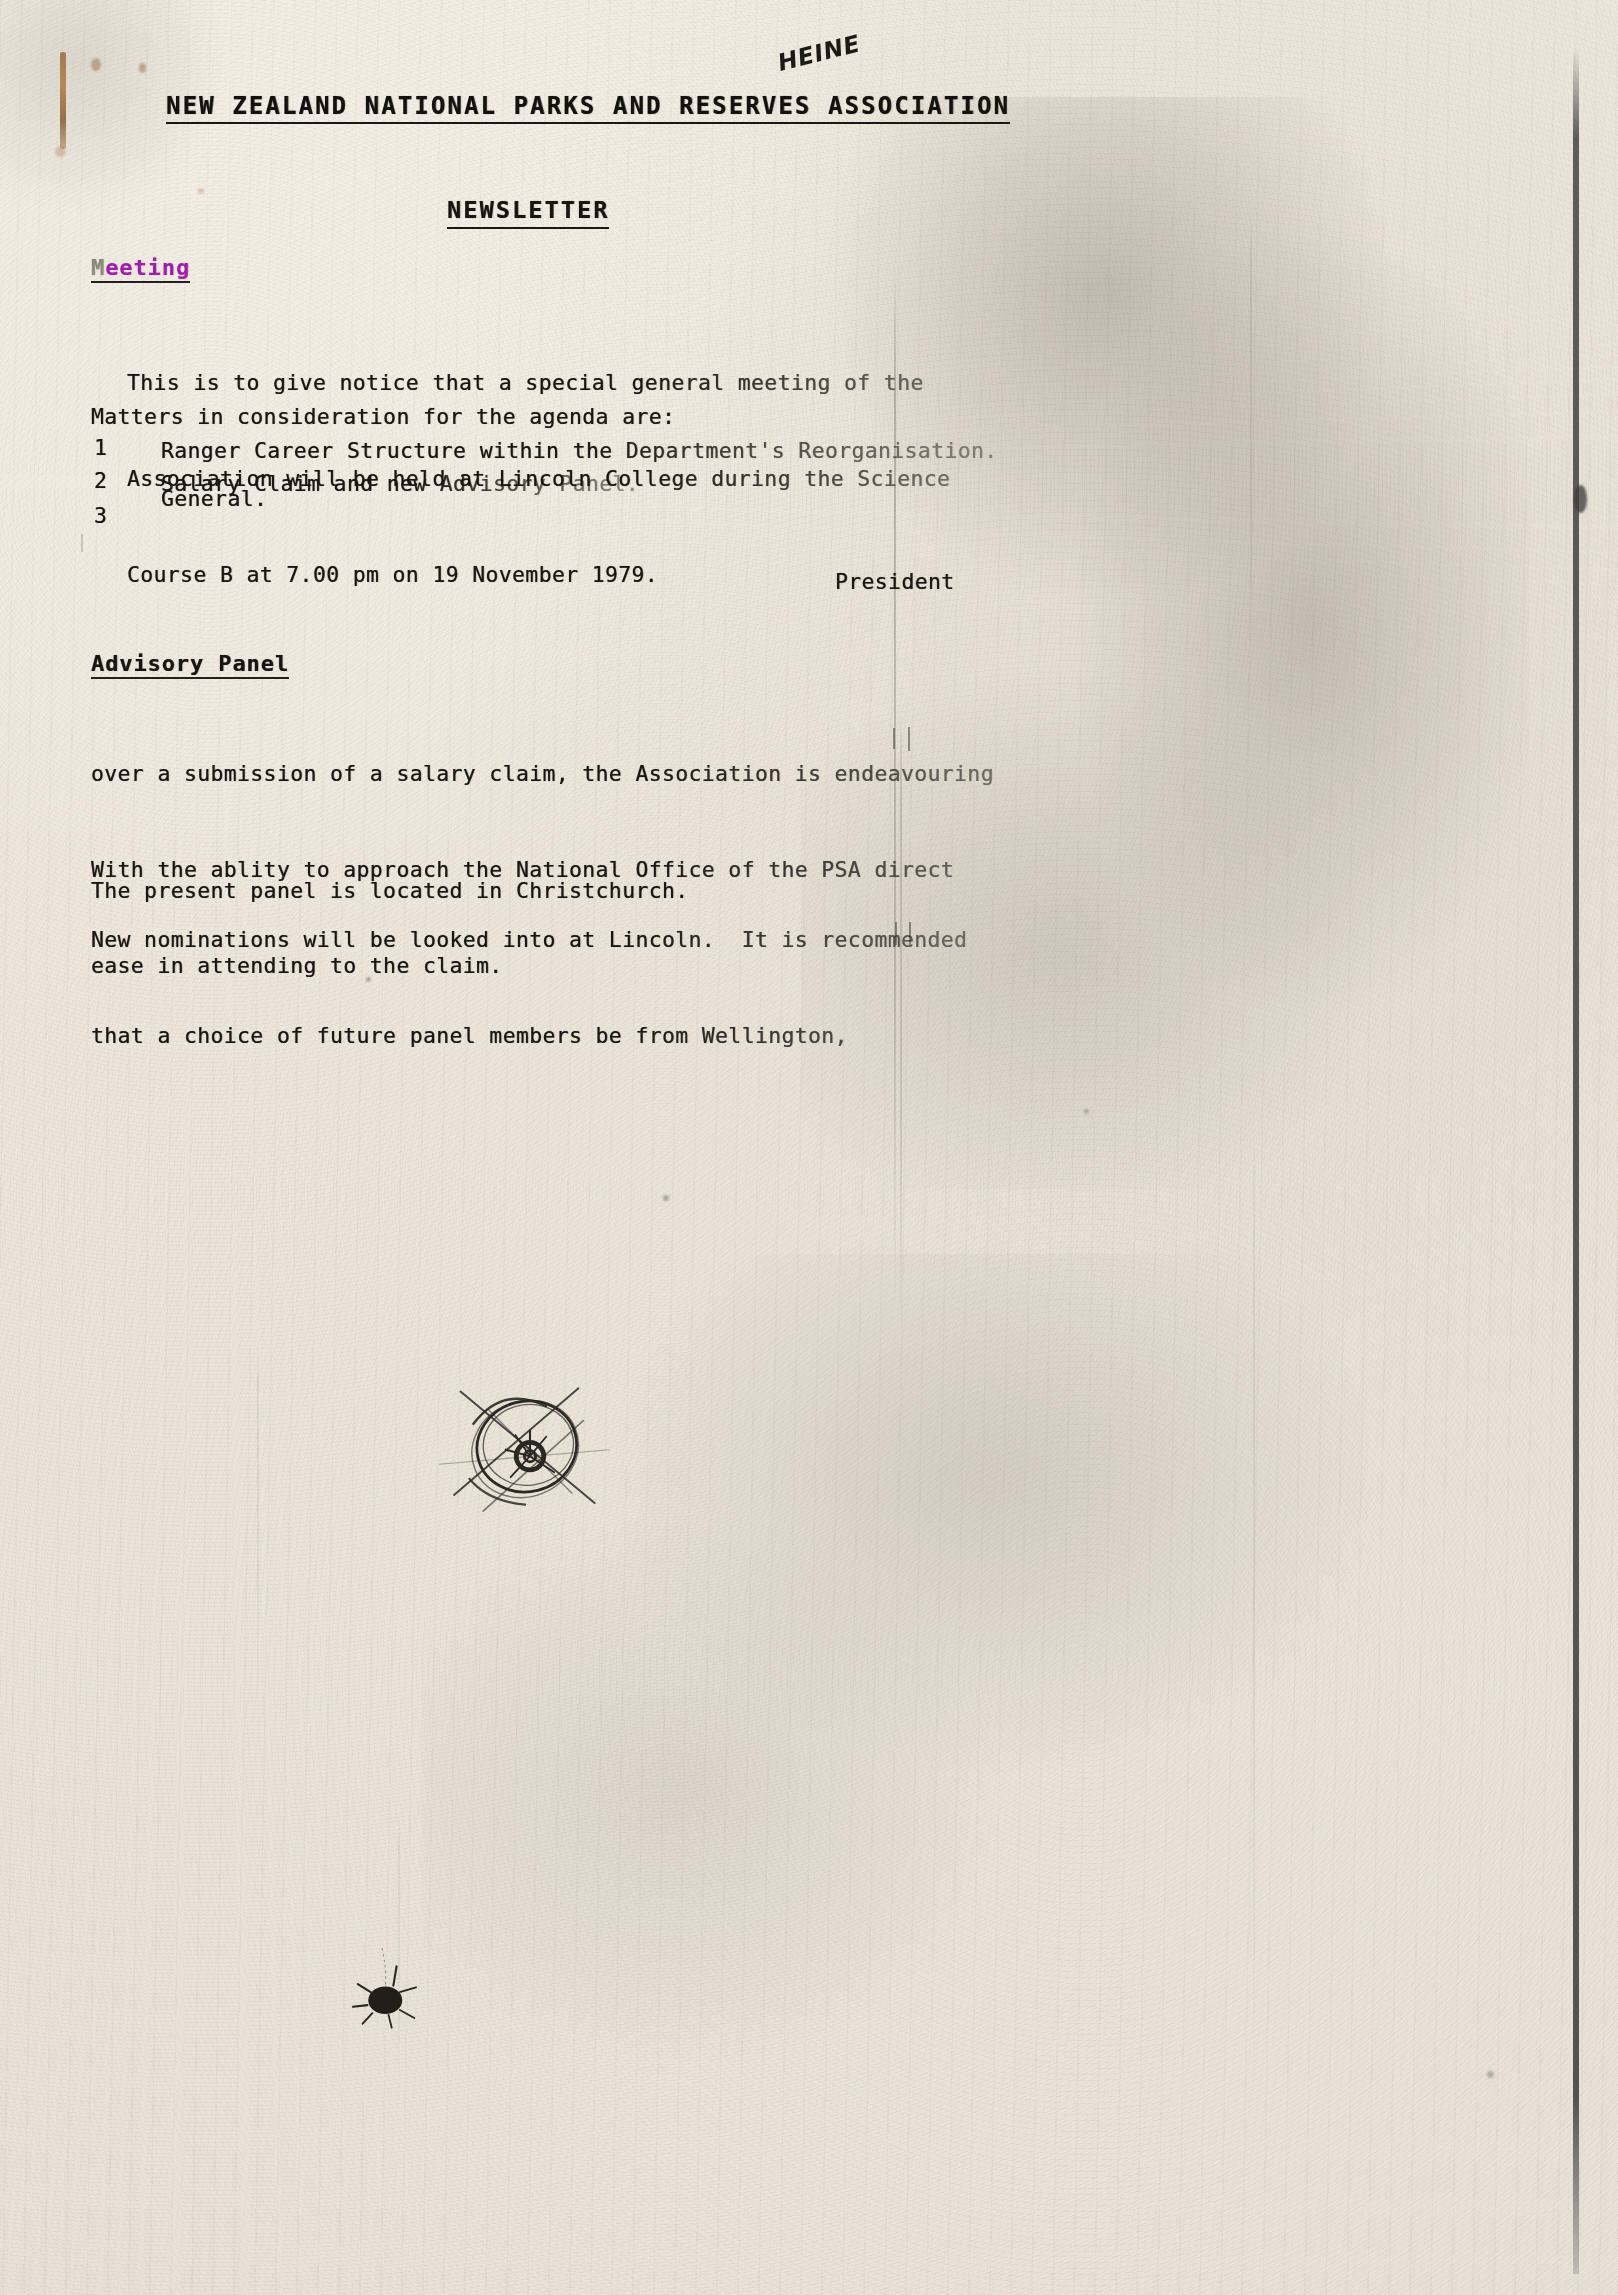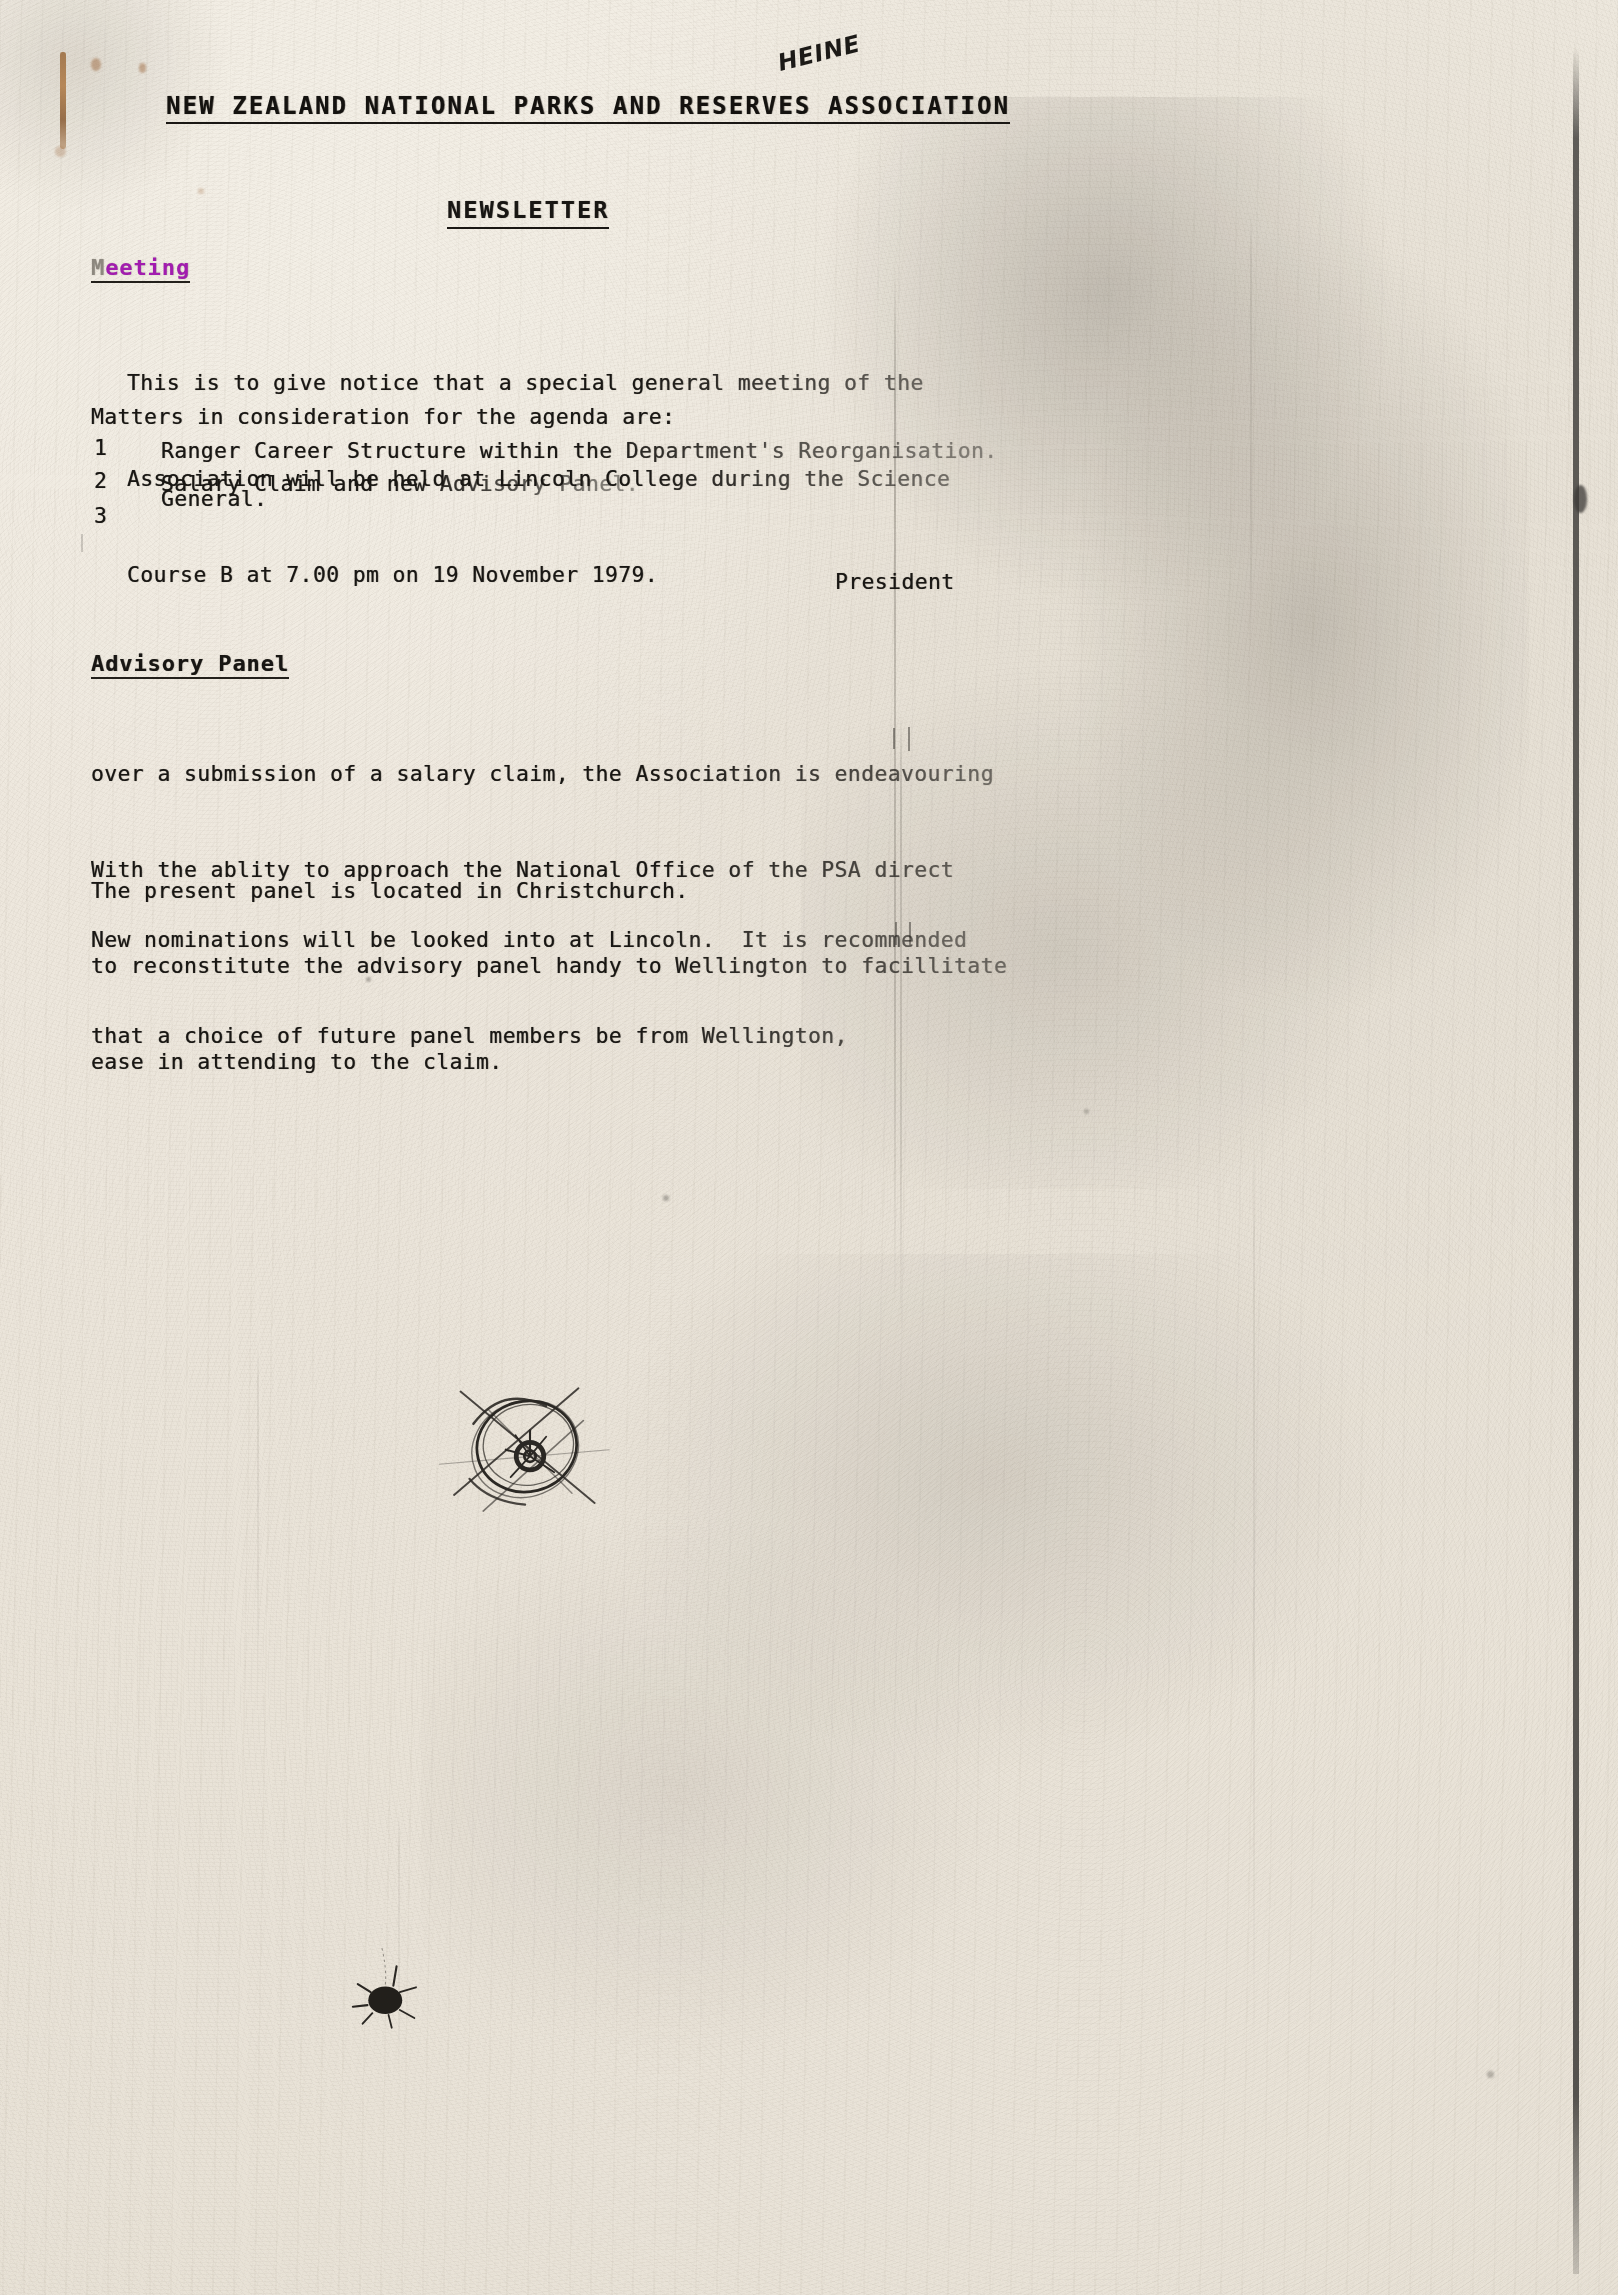--- a/index.html
+++ b/index.html
@@ -262,21 +262,20 @@
   <div class="num-col typed" style="left:94px; top:503px;">3</div>
   <div class="typed body-line" style="left:161px; top:483px;">General.</div>
 
   <div class="typed body-line" style="left:835px; top:566px;text-align:center;">President</div>
 
   <div class="typed section-head" style="left:91px; top:652px;">Advisory Panel</div>
 
   <div class="para typed body-line" style="left:91px; top:694px;">
     <div class="fade-r">over a submission of a salary claim, the Association is endeavouring</div>
     <div class="fade-r">With the ablity to approach the National Office of the PSA direct</div>
-    <div class="fade-r">to reconstitute the advisory panel handy to Wellington to facillitate</div>
     <div>ease in attending to the claim.</div>
   </div>
 
   <div class="para typed body-line" style="left:91px; top:811px;">
     <div>The present panel is located in Christchurch.</div>
   </div>
 
   <div class="para typed body-line" style="left:91px; top:860px;">
     <div class="fade-r">New nominations will be looked into at Lincoln.  It is recommended</div>
     <div class="fade-r">that a choice of future panel members be from Wellington,</div>

